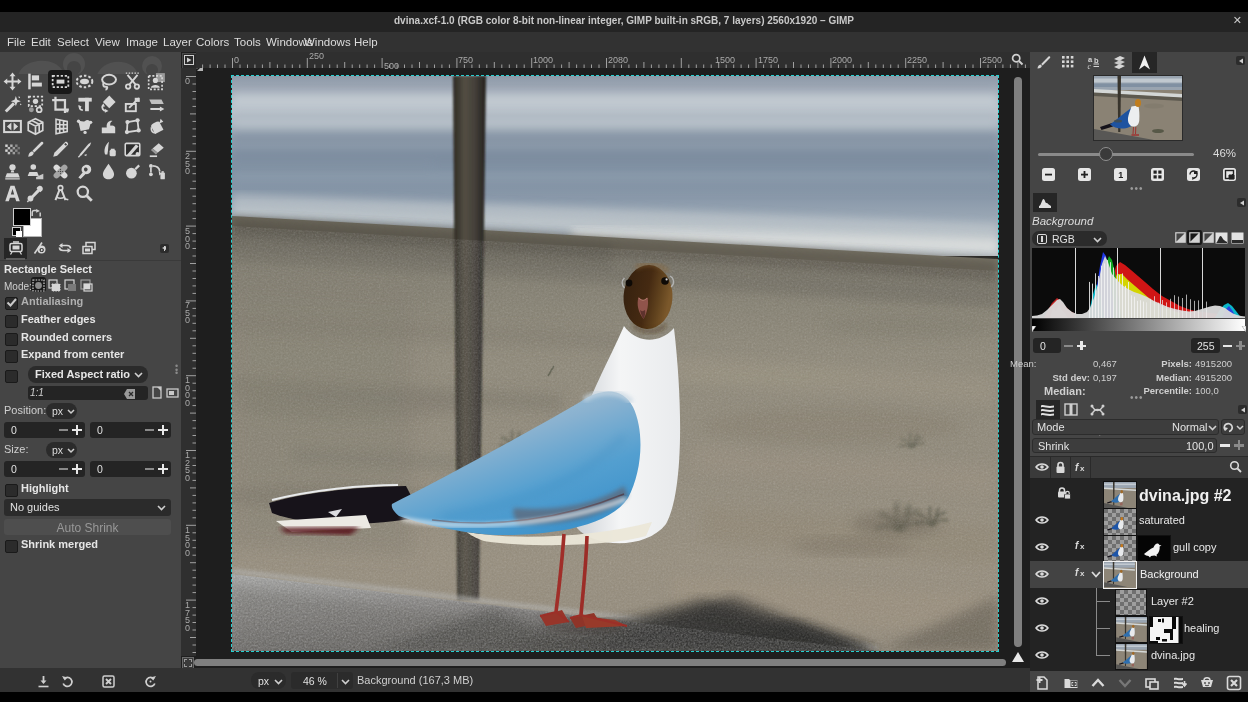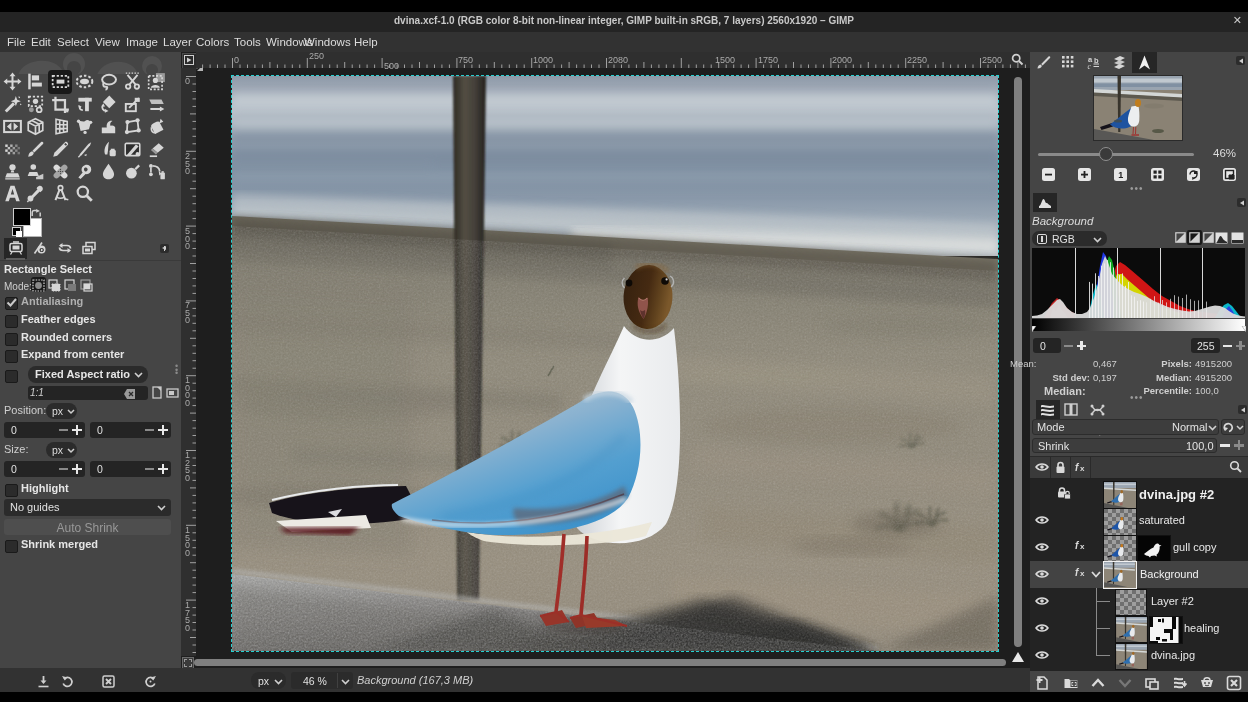--- a/index.html
+++ b/index.html
@@ -1177,21 +1177,21 @@
       <rect x="0" y="1.5" width="32" height="1.6" fill="#c2cad1"></rect>
       <path d="M0 5.5 L32 7.5 L32 9 L0 7 Z" fill="#d5d8d7"></path>
       <path d="M0 21 L24 26 L0 26 Z" fill="#565553"></path>
       <path d="M9 0 L10.6 0 L10.3 23 L9.2 23 Z" fill="#3a362e"></path>
       <path d="M3 20.5 L7.5 19 L8 20.2 L3.5 21.6 Z" fill="#15121a"></path>
       <path d="M7 19.3 C10 17 13.5 13.5 16 11.7 C17.3 11 18.8 12.2 18.8 13.7 C18.8 16 17.7 18.6 15.5 19.8 C13 21 9.5 21 7 19.3 Z" fill="#2f6fae"></path>
       <path d="M16.4 11 C15.6 13 14.5 14.5 14.1 16.5 C13.8 18.4 14.5 19.9 16.3 20.3 C17.8 20.6 19.2 19.5 19.3 17.6 C19.6 15.3 19.3 12.7 18.9 10.8 Z" fill="#e8eaec"></path>
       <ellipse cx="17.8" cy="9.7" rx="1.3" ry="1.7" fill="#a06a28"></ellipse>
       <path d="M16.9 20.5 L16.7 23.3 M18 20.5 L17.9 23.3" stroke="#a53230" stroke-width="0.5"></path>
     </svg></div>
-<div class="abs" style="left:1139px;top:487px;color:#f0f0f0;font-size:13px;font-weight:bold;">dvina.jpg #2</div>
+<div class="abs" style="left:1139px;top:487px;color:#f0f0f0;font-size:16px;font-weight:bold;">dvina.jpg #2</div>
 <svg class="abs" style="left:1035px;top:515px" width="14" height="10" viewBox="0 0 14 10">
     <path fill="none" stroke="#dadada" stroke-width="1.5" d="M1 5 C4 1 10 1 13 5 C10 9 4 9 1 5 Z"></path>
     <circle cx="7" cy="5" r="1.8" fill="#dadada"></circle>
   </svg>
 <div class="abs" style="left:1103px;top:508px;width:32px;height:26px;border:1px solid #111;background-image:linear-gradient(45deg,#9e9e9e 25%,transparent 25%,transparent 75%,#9e9e9e 75%),linear-gradient(45deg,#9e9e9e 25%,#6f6f6f 25%,#6f6f6f 75%,#9e9e9e 75%);background-size:8px 8px;background-position:0 0,4px 4px;"></div>
 <svg class="abs" style="left:1104px;top:509px" width="32" height="26" viewBox="0 0 32 26">
     <path d="M7 19.3 C10 17 13.5 13.5 16 11.7 C17.3 11 18.8 12.2 18.8 13.7 C18.8 16 17.7 18.6 15.5 19.8 C13 21 9.5 21 7 19.3 Z" fill="#1d55a8"></path>
     <path d="M16.4 11 C15.6 13 14.5 14.5 14.1 16.5 C13.8 18.4 14.5 19.9 16.3 20.3 C17.8 20.6 19.2 19.5 19.3 17.6 C19.6 15.3 19.3 12.7 18.9 10.8 Z" fill="#e8eaec"></path>
     <ellipse cx="17.8" cy="9.7" rx="1.3" ry="1.7" fill="#c87818"></ellipse>
     <path d="M3 20.5 L7.5 19 L8 20.2 L3.5 21.6 Z" fill="#15121a"></path>
@@ -1356,14 +1356,14 @@
 <div class="abs" style="left:258px;top:674.5px;color:#e0e0e0;font-size:10.5px;">px</div>
 <svg class="abs" style="left:274px;top:679px" width="9" height="6" viewBox="0 0 9 6">
     <path fill="none" stroke="#cfcfcf" stroke-width="1.6" d="M1 1 L4.5 4.5 L8 1"></path>
   </svg>
 <div class="abs" style="left:291px;top:672px;width:62px;height:17px;background:#2b2b2b;border-radius:3px;"></div>
 <div class="abs" style="left:303px;top:674.5px;color:#e0e0e0;font-size:10.5px;">46 %</div>
 <div class="abs" style="left:337px;top:673px;width:1px;height:15px;background:#404040;"></div>
 <svg class="abs" style="left:341px;top:679px" width="9" height="6" viewBox="0 0 9 6">
     <path fill="none" stroke="#cfcfcf" stroke-width="1.6" d="M1 1 L4.5 4.5 L8 1"></path>
   </svg>
-<div class="abs" style="left:357px;top:674px;color:#cfcfcf;font-size:11px;font-style:italic;">Background (167,3 MB)</div>
+<div class="abs" style="left:357px;top:674px;color:#cfcfcf;font-size:11px;">Background (167,3 MB)</div>
   <div class="abs" id="blackbottom"></div>
 
 </body></html>

